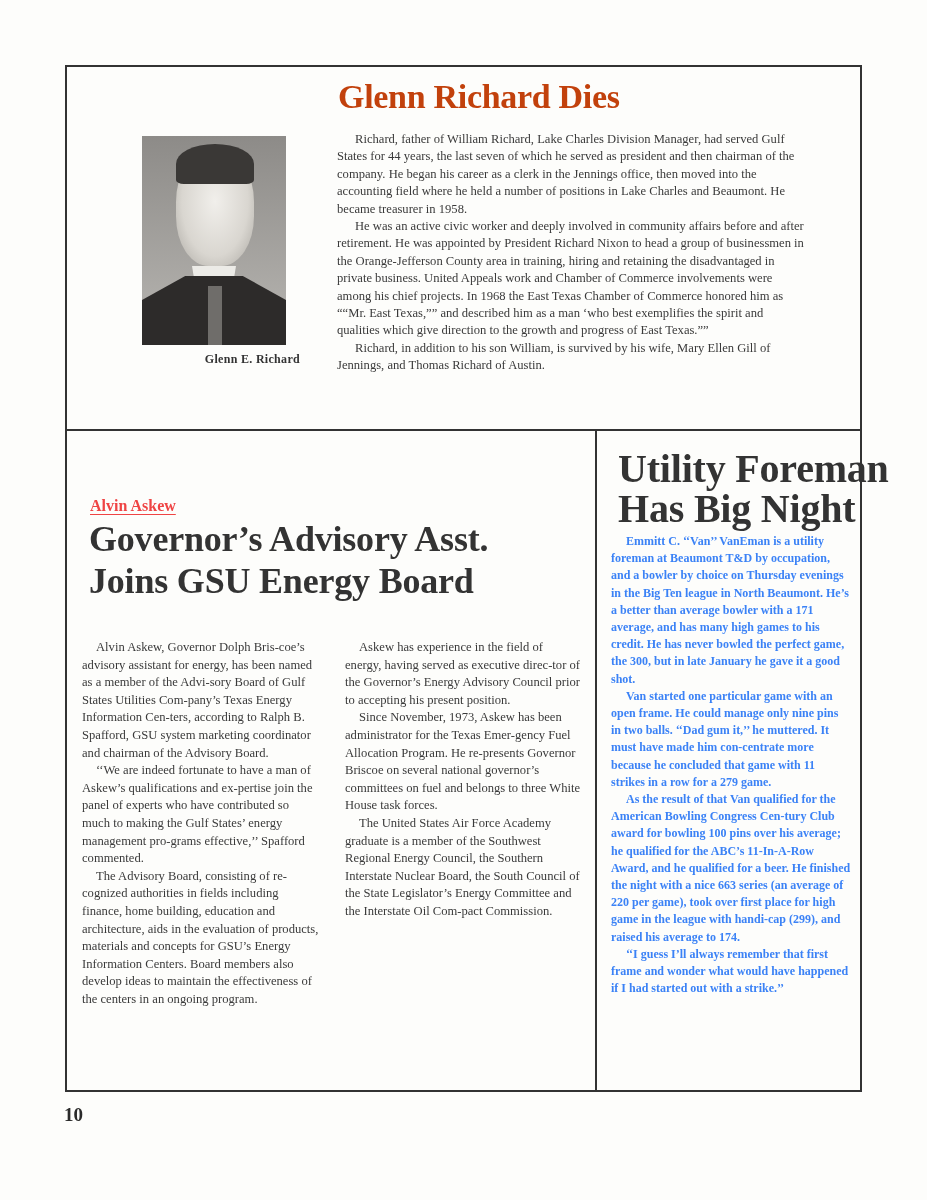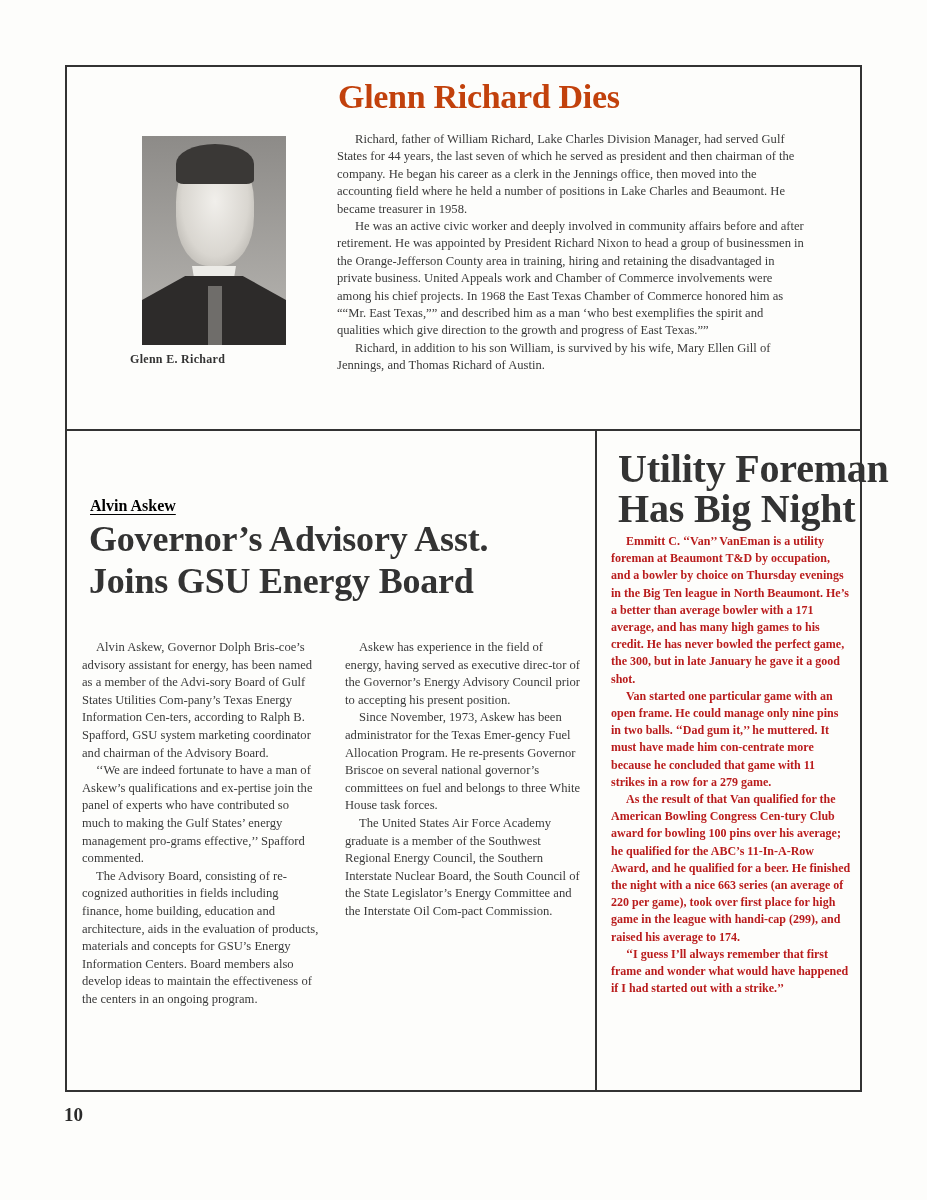--- a/index.html
+++ b/index.html
@@ -32,57 +32,57 @@
   .photo .suit {
     position:absolute; left:0; top:140px; width:144px; height:80px;
     background:#2d2b2a; clip-path: polygon(0 30%, 30% 0, 70% 0, 100% 30%, 100% 100%, 0 100%);
   }
   .photo .shirt {
     position:absolute; left:50px; top:130px; width:44px; height:80px; background:#ecebe7;
     clip-path: polygon(0 0, 100% 0, 70% 100%, 30% 100%);
   }
   .photo .tie { position:absolute; left:66px; top:150px; width:14px; height:60px; background:#6f6d6a; }
   .caption {
-    position:absolute; left:130px; top:352px; width:170px; text-align:left;
+    position:absolute; left:130px; top:352px; width:170px; text-align:right;
     font-weight:bold; font-size:12px; color:#333; letter-spacing:0.3px;
   }
   .title1 {
     position:absolute; left:338px; top:78px; font-size:34px; font-weight:bold; color:#c2410c; margin:0;
     letter-spacing:-0.3px;
   }
   .body1 {
     position:absolute; left:337px; top:131px; width:468px;
     font-size:12.6px; line-height:17.4px; color:#3a3a3a;
   }
   .body1 p { margin:0; text-indent:18px; text-align:left; }
 
   
   .kicker {
-    position:absolute; left:90px; top:497px; font-size:16px; font-weight:bold; color:#000000;
+    position:absolute; left:90px; top:497px; font-size:16px; font-weight:bold; color:#ef4444;
     text-decoration:underline; text-underline-offset:3px;
   }
   .title2 {
     position:absolute; left:89px; top:518px; font-size:36px; font-weight:bold; line-height:42px;
     color:#333; margin:0; letter-spacing:-0.2px;
   }
   .col {
     position:absolute; font-size:12.6px; line-height:17.6px; color:#3a3a3a;
   }
   .col p { margin:0; text-indent:14px; }
   .colA { left:82px; top:639px; width:238px; }
   .colB { left:345px; top:639px; width:236px; }
 
   
   .title3 {
     position:absolute; left:606px; top:437px; font-size:40px; font-weight:bold; line-height:40px;
     color:#333; margin:12px; letter-spacing:-0.2px;
   }
   .colC {
     position:absolute; left:611px; top:533px; width:240px;
-    font-size:12px; line-height:17.2px; font-weight:bold; color:#b91c1c;
+    font-size:12px; line-height:17.2px; font-weight:bold; color:#3b82f6;
   }
   .colC p { margin:0; text-indent:15px; }
 
   .pagenum {
     position:absolute; left:64px; top:1104px; font-size:19px; font-weight:bold; color:#2a2a2a;text-align:right;
   }
 </style>
 </head>
 <body>
 

